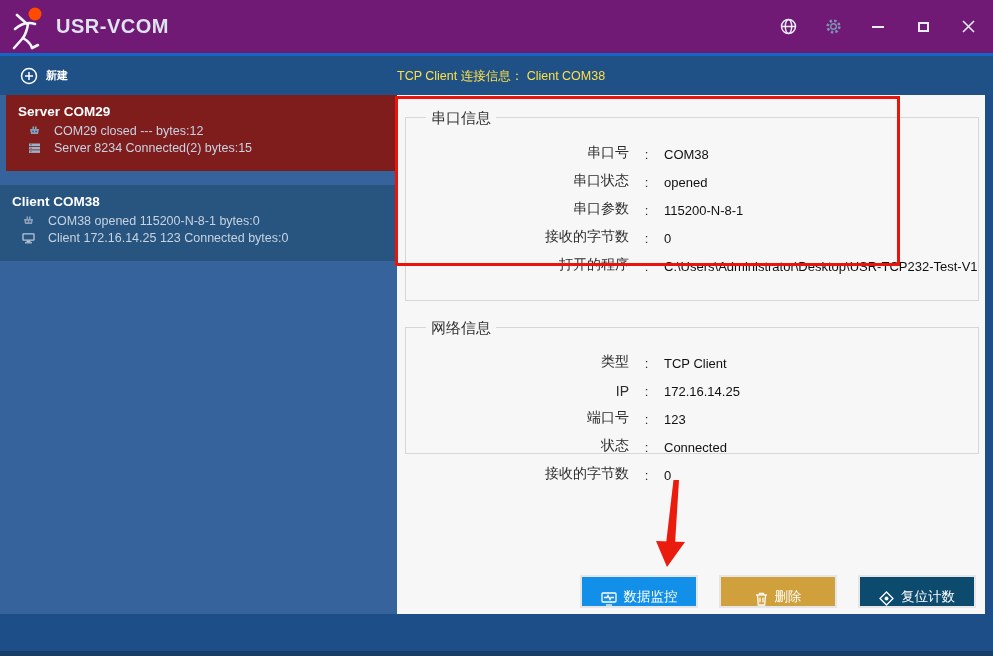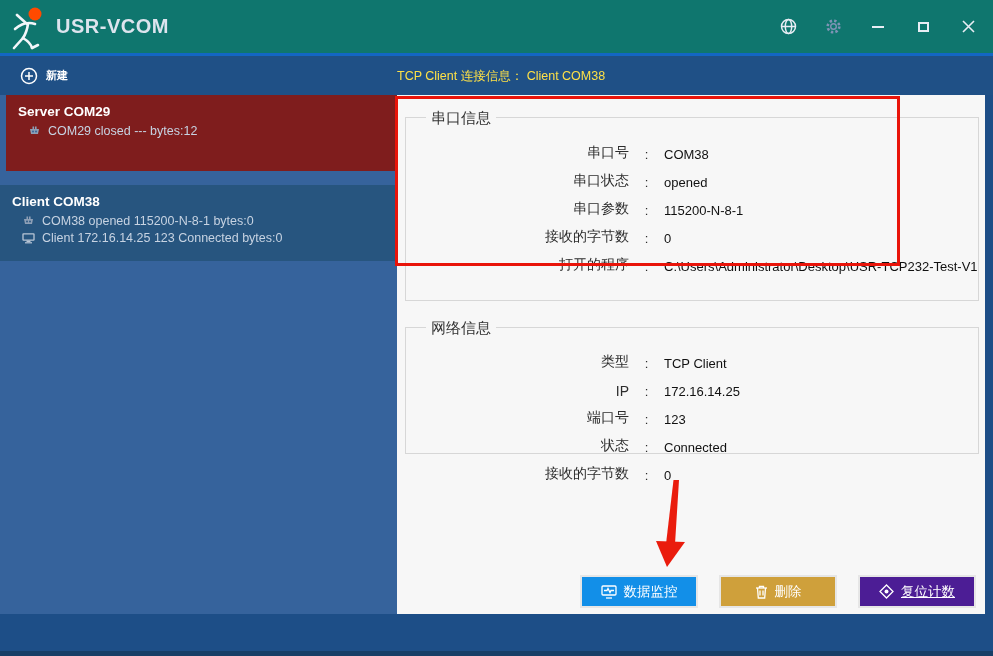--- a/index.html
+++ b/index.html
@@ -1,20 +1,20 @@
 <!DOCTYPE html>
 <html><head>
 <meta charset="utf-8">
 <style>
   * { margin:0; padding:0; box-sizing:border-box; }
   body { font-family:"Liberation Sans","DejaVu Sans",sans-serif; background:#444; }
   .window { position:relative; width:993px; height:656px; overflow:hidden; background:#f7f7f7; }
 
   
-  .titlebar { height:53px; background:#0f766e; display:flex; align-items:center; }
+  .titlebar { height:53px; background:#701a75; display:flex; align-items:center; }
   .logo { margin:2px 6px 0 8px; flex-shrink:0; }
   .app-title { color:#dde4ee; font-size:20px; font-weight:bold; letter-spacing:.5px; }
   .tb-actions { margin-left:auto; display:flex; align-items:center; gap:27px; padding-right:16px; }
   .tb-btn { width:18px; height:18px; display:flex; align-items:center; justify-content:center; cursor:pointer; }
   .min-glyph { width:12px; height:2px; background:#e8edf4; }
   .max-glyph { width:11px; height:10px; border:2px solid #e8edf4; }
 
   .accent-line { height:3px; background:#1366c4; }
 
   
@@ -24,45 +24,45 @@
   .conn-header { position:absolute; left:397px; width:588px; top:1px; height:39px; line-height:39px;
                  text-align:left; color:#fde047; font-size:12.5px; }
 
   
   .body { display:flex; height:519px; }
   .sidebar { width:397px; background:#36639c; flex-shrink:0; }
   .side-item { height:76px; padding:9px 10px 0 12px; cursor:pointer; }
   .side-item.normal { background:#7f1d1d; margin-bottom:14px;margin-left:6px; }
   .side-item.selected { background:#27557f; }
   .si-title { color:#ffffff; font-size:13.5px; font-weight:bold; margin-bottom:5px; }
-  .si-line { display:flex; align-items:center; gap:7px; margin:3px 0 0 10px;
+  .si-line { display:flex; align-items:center; gap:13px; margin:3px 0 0 10px;
              color:#c7d3e2; font-size:12.5px; white-space:nowrap; }
   .si-line svg { flex-shrink:0; }
 
   .main { position:relative; width:596px; background:#f7f7f7; overflow:hidden; }
   .right-strip { position:absolute; right:0; top:0; bottom:0; width:8px; background:#1d4e87; }
 
   .fs { position:absolute; left:8px; width:574px; border:1px solid #d7d7d7; background:#f7f7f7; }
   .fs-legend { position:absolute; top:-9px; left:20px; background:#f7f7f7; padding:0 5px;
                font-size:15px; color:#333; }
   .fs1 { top:22px; height:184px; padding-top:16px; }
   .fs2 { top:232px; height:127px; padding-top:15px; }
   .row { display:flex; align-items:flex-end; height:28px; }
   .lbl { width:223px; text-align:right; font-size:14px; color:#2c2c2c; white-space:nowrap; }
   .colon { width:35px; text-align:center; font-size:13px; color:#2c2c2c; }
   .val { font-size:13px; color:#111; white-space:nowrap; overflow:hidden; flex:1; }
 
   
   .btn-row { position:absolute; top:480px; left:0; width:588px; height:33px; }
   .act-btn { position:absolute; top:0; height:33px; width:118px; border:2px solid #e6e6e6;
-             display:flex; align-items:center; justify-content:center; gap:7px;
+             display:flex; align-items:flex-end; justify-content:center; gap:7px;
              color:#fff; font-size:13.5px; cursor:pointer; }
   .btn-monitor { left:183px; background:#128fe8; }
   .btn-delete  { left:322px; background:#cfa03b; }
-  .btn-reset   { left:461px; background:#4c1d95;text-decoration:underline; }
+  .btn-reset   { left:461px; background:#0c4a6e; }
 
   
   .footer { height:42px; background:#1d4e87; position:relative; }
   .footer-edge { position:absolute; bottom:0; left:0; right:0; height:5px; background:#173e66; }
 
   
   .red-box { position:absolute; left:395px; top:96px; width:505px; height:170px;
              border:3px solid #e9140a; pointer-events:none; z-index:6; }
   .red-arrow { position:absolute; left:640px; top:470px; z-index:6; pointer-events:none; }
 </style>
@@ -132,20 +132,31 @@
         <div class="si-line">
           <svg width="13" height="11" viewBox="0 0 13 11">
             <path d="M2 3 H11 L10 8 H3 Z" fill="#8d9fb6"></path>
             <rect x="4.5" y="0.5" width="1.6" height="3" fill="#8d9fb6"></rect>
             <rect x="7" y="0.5" width="1.6" height="3" fill="#8d9fb6"></rect>
             <circle cx="5" cy="5.5" r="0.9" fill="#2f5f97"></circle>
             <circle cx="8" cy="5.5" r="0.9" fill="#2f5f97"></circle>
           </svg>
           <span>COM29 closed --- bytes:12</span>
         </div>
+        <div class="si-line">
+          <svg width="13" height="11" viewBox="0 0 13 11">
+            <rect x="1" y="0.5" width="11" height="2.6" fill="#9db0c5"></rect>
+            <rect x="1" y="3.9" width="11" height="2.6" fill="#9db0c5"></rect>
+            <rect x="1" y="7.3" width="11" height="2.6" fill="#9db0c5"></rect>
+            <circle cx="3" cy="1.8" r="0.7" fill="#2f5f97"></circle>
+            <circle cx="3" cy="5.2" r="0.7" fill="#2f5f97"></circle>
+            <circle cx="3" cy="8.6" r="0.7" fill="#2f5f97"></circle>
+          </svg>
+          <span>Server 8234 Connected(2) bytes:15</span>
+        </div>
       </div>
 
       <div class="side-item selected">
         <div class="si-title">Client COM38</div>
         <div class="si-line">
           <svg width="13" height="11" viewBox="0 0 13 11">
             <path d="M2 3 H11 L10 8 H3 Z" fill="#8d9fb6"></path>
             <rect x="4.5" y="0.5" width="1.6" height="3" fill="#8d9fb6"></rect>
             <rect x="7" y="0.5" width="1.6" height="3" fill="#8d9fb6"></rect>
             <circle cx="5" cy="5.5" r="0.9" fill="#27557f"></circle>

